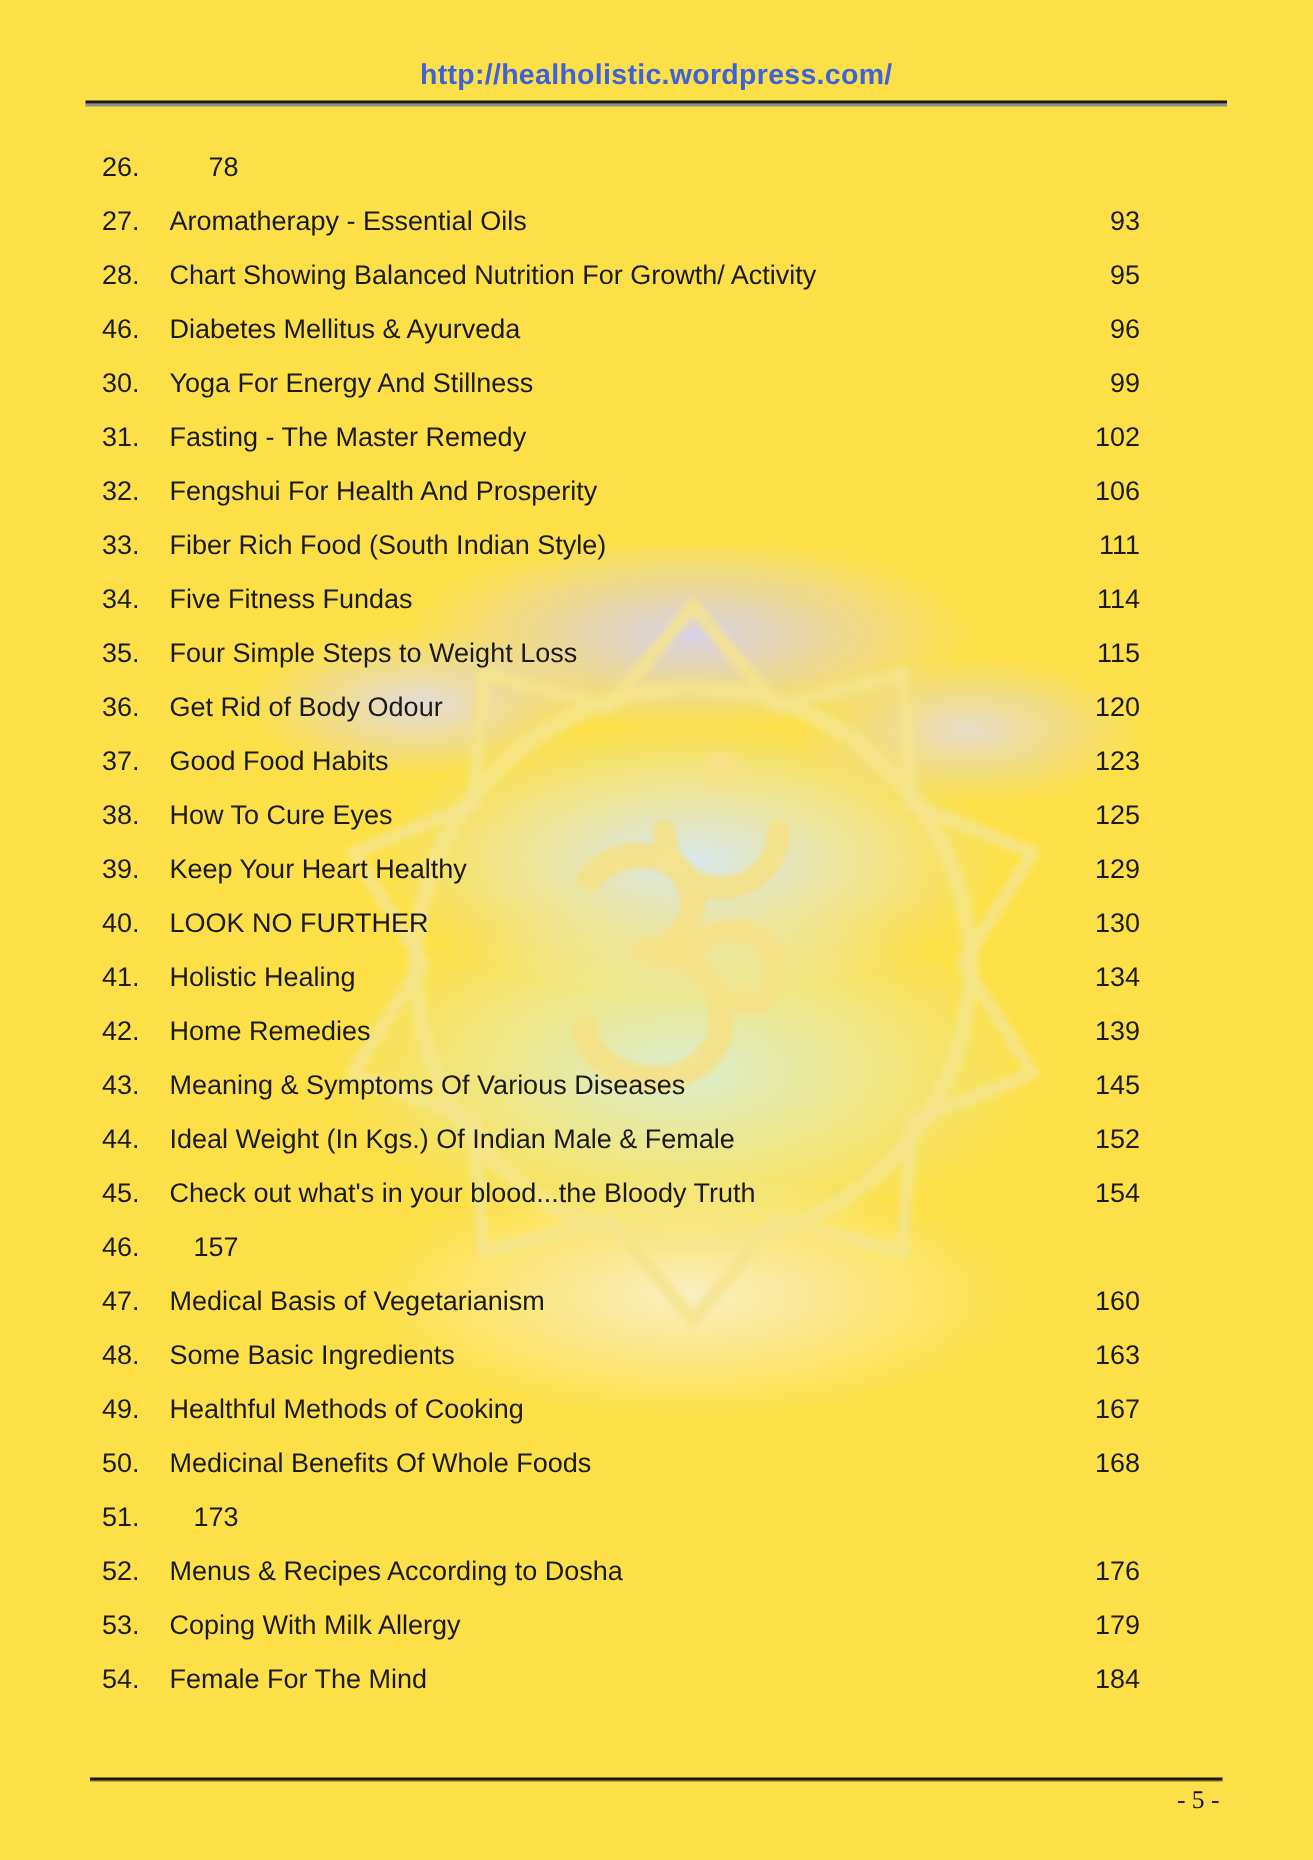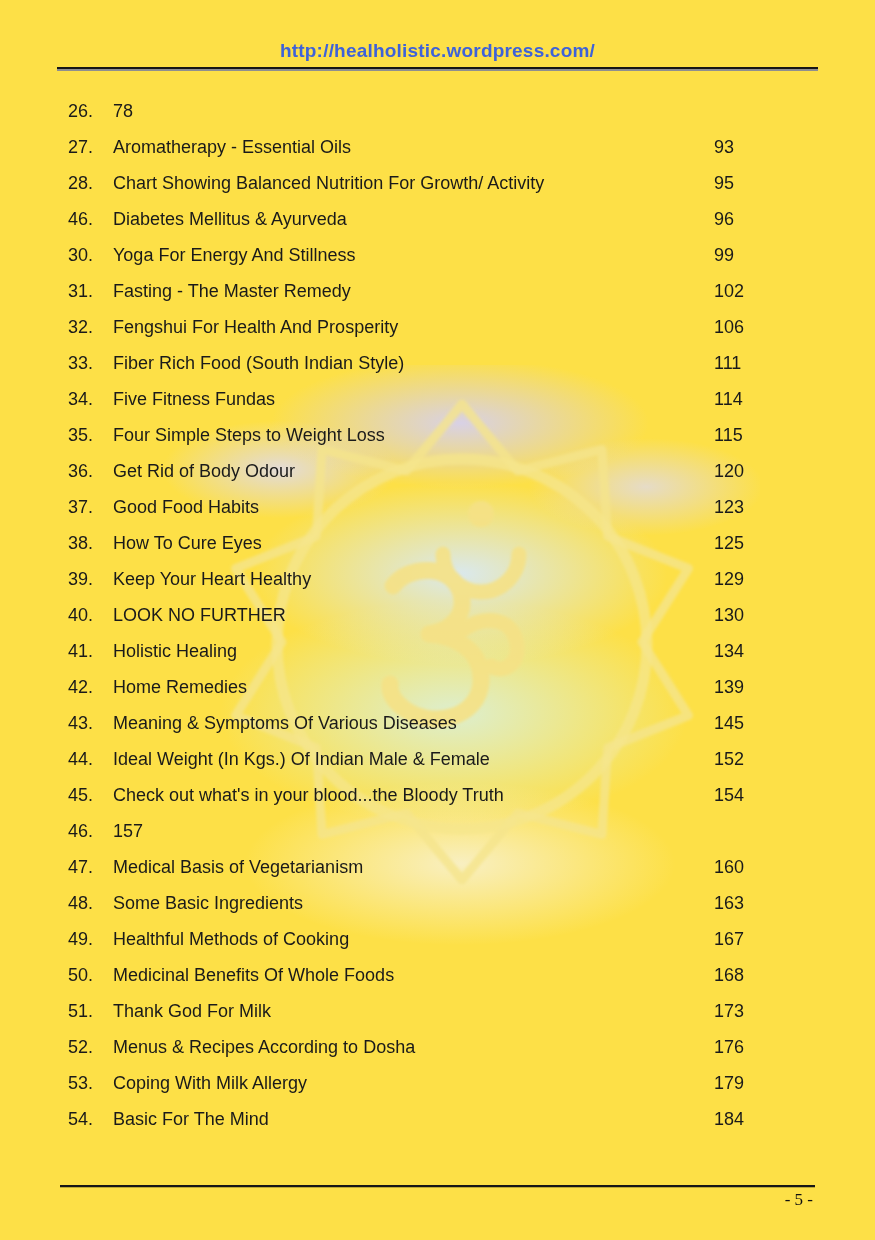--- a/index.html
+++ b/index.html
@@ -51,21 +51,21 @@
     z-index:2;
   }
   .toc-row{
     display:flex;
     height:36px;line-height:36px;
     font-size:18px;
     white-space:nowrap;
   }
   .toc-num{width:45px;flex:0 0 45px;}
   .toc-title{flex:1 1 auto;overflow:hidden;}
-  .toc-page{flex:0 0 46px;text-align:left;}
+  .toc-page{flex:0 0 46px;text-align:right;}
 
   
   .footer-rule{
     position:absolute;top:1185px;left:60px;width:755px;height:2px;
     background:#161616;
     box-shadow:0 1px 0 rgba(0,0,0,0.25);
   }
   .page-number{
     position:absolute;top:1190px;right:62px;
     font-family:"Liberation Serif","DejaVu Serif",serif;
@@ -244,39 +244,38 @@
     </div>
 
     <div class="toc-row">
       <span class="toc-num">50.</span>
       <span class="toc-title">Medicinal Benefits Of Whole Foods</span>
       <span class="toc-page">168</span>
     </div>
 
     <div class="toc-row">
       <span class="toc-num">51.</span>
-      <span class="toc-title">Thank God For Milk</span>
       <span class="toc-page">173</span>
     </div>
 
     <div class="toc-row">
       <span class="toc-num">52.</span>
       <span class="toc-title">Menus &amp; Recipes According to Dosha</span>
       <span class="toc-page">176</span>
     </div>
 
     <div class="toc-row">
       <span class="toc-num">53.</span>
       <span class="toc-title">Coping With Milk Allergy</span>
       <span class="toc-page">179</span>
     </div>
 
     <div class="toc-row">
       <span class="toc-num">54.</span>
-      <span class="toc-title">Basic For The Mind</span>
+      <span class="toc-title">Female For The Mind</span>
       <span class="toc-page">184</span>
     </div>
   </div>
 
   <div class="footer-rule"></div>
   <div class="page-number">- 5 -</div>
 
 </div>
 
 </body></html>

